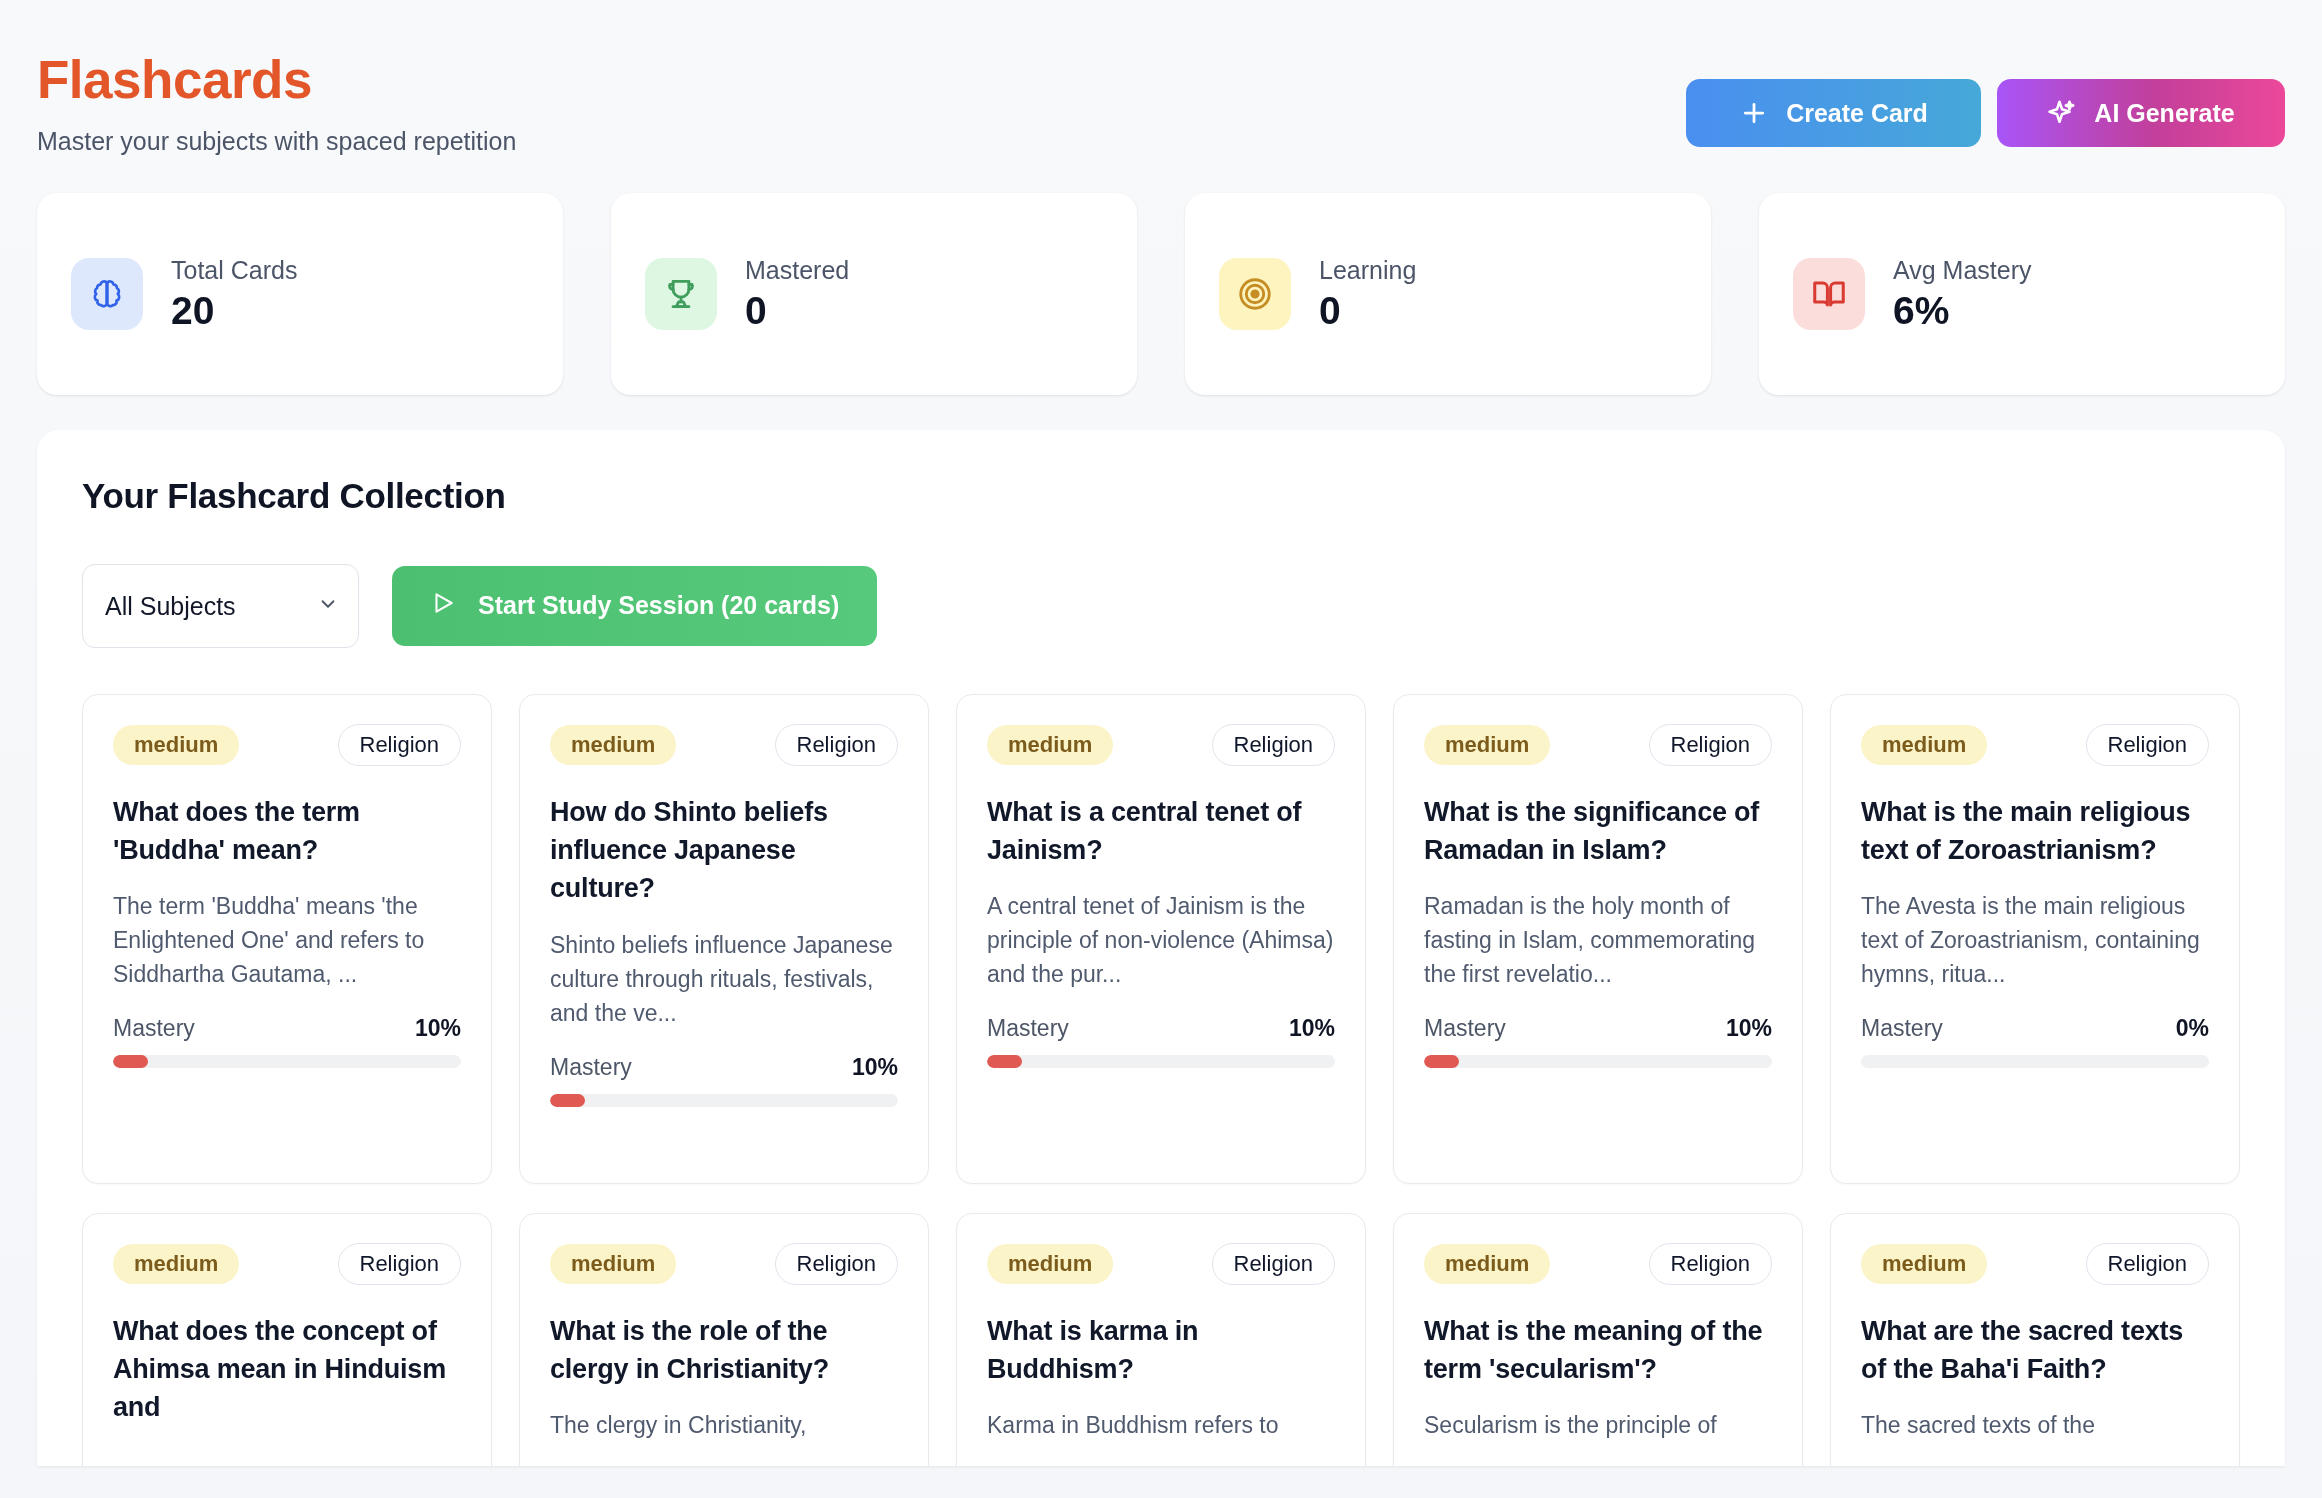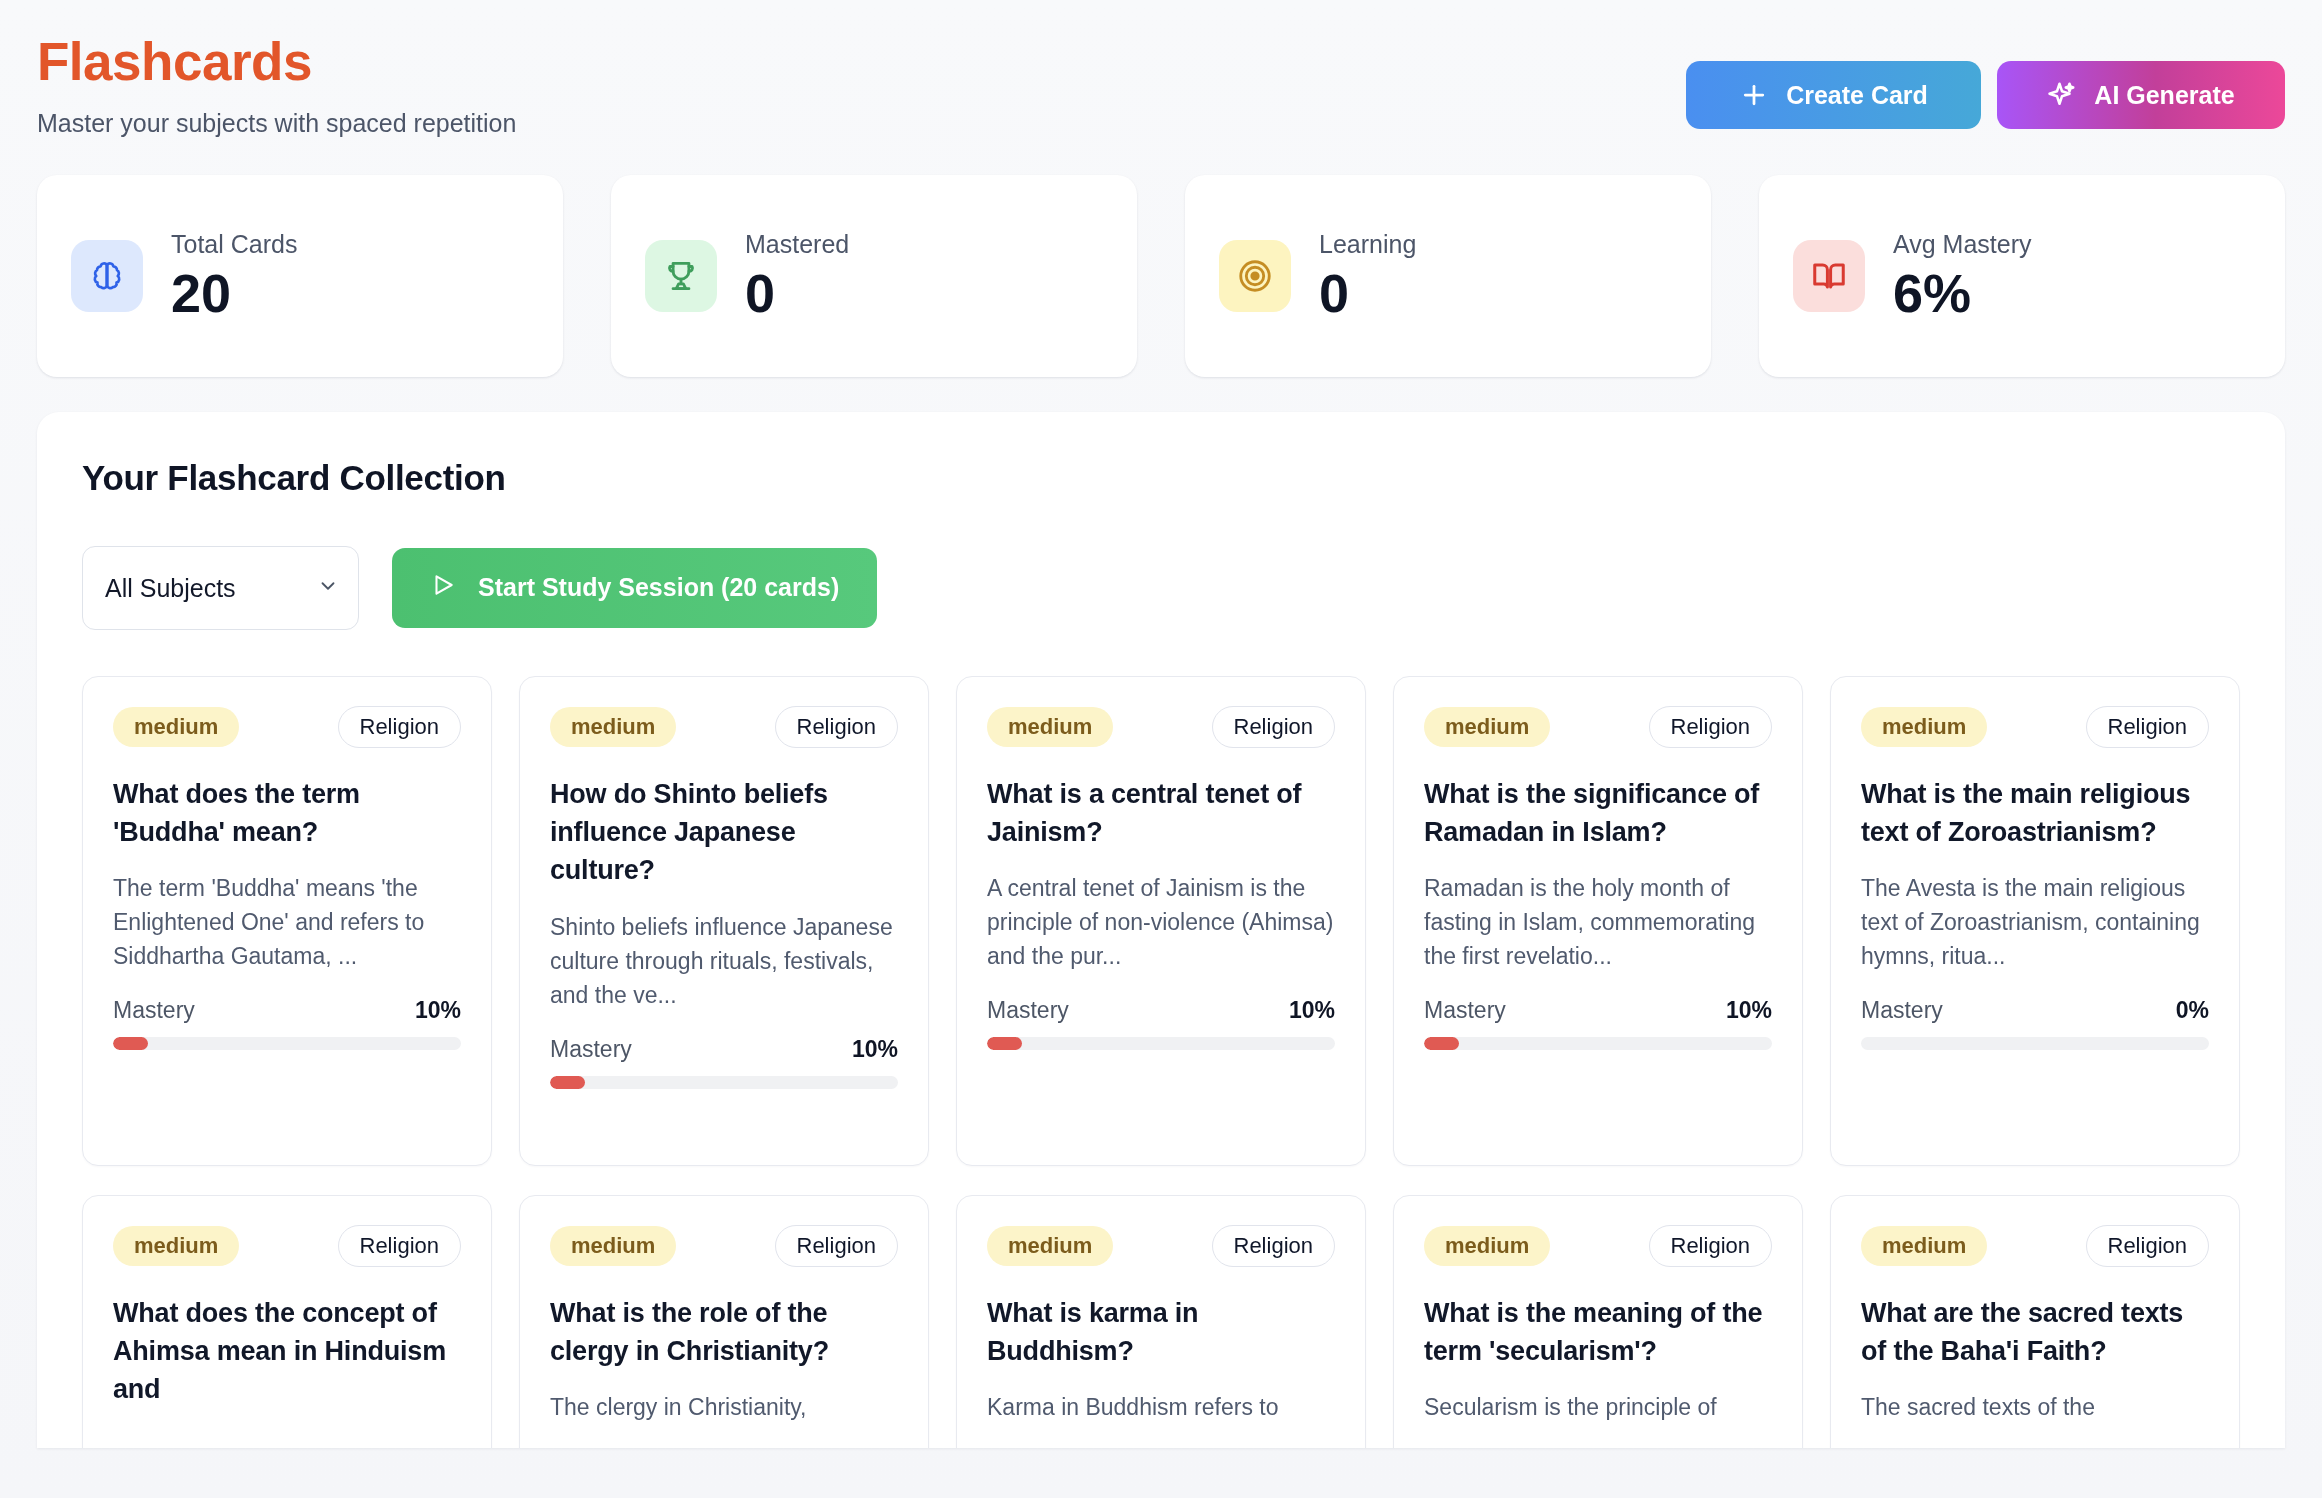--- a/index.html
+++ b/index.html
@@ -23,21 +23,21 @@
     position: relative;
     background: linear-gradient(180deg, #f8f9fb 0%, #f5f6f9 100%);
     padding: 0 37px;
   }
 
   
   .header {
     display: flex;
     align-items: flex-start;
     justify-content: space-between;
-    padding-top: 34px;
+    padding-top: 52px;
   }
 
   .title-block { padding-left: 0px; }
 
   .page-title {
     font-size: 53px;
     font-weight: bold;
     color: #e2562a;
     letter-spacing: -0.5px;
     line-height: 1.05;
@@ -112,21 +112,21 @@
     justify-content: center;
     flex: 0 0 72px;
   }
   .stat-icon.blue   { background: #dde8fd; }
   .stat-icon.green  { background: #ddf7e3; }
   .stat-icon.yellow { background: #fdf4c0; }
   .stat-icon.red    { background: #fbdedc; }
 
   .stat-text { display: flex; flex-direction: column; gap: 6px; }
   .stat-label { font-size: 25px; color: #4c5568; font-weight: 400; }
-  .stat-value { font-size: 54px; font-weight: bold; color: #0f1525; line-height: 1.05; }
+  .stat-value { font-size: 39px; font-weight: bold; color: #0f1525; line-height: 1.05; }
 
   
   .panel {
     margin-top: 35px;
     background: #ffffff;
     border-radius: 22px 22px 0 0;
     box-shadow: 0 1px 3px rgba(20, 30, 60, 0.07);
     padding: 46px 45px 0 45px;
     height: 1036px;
     overflow: hidden;

